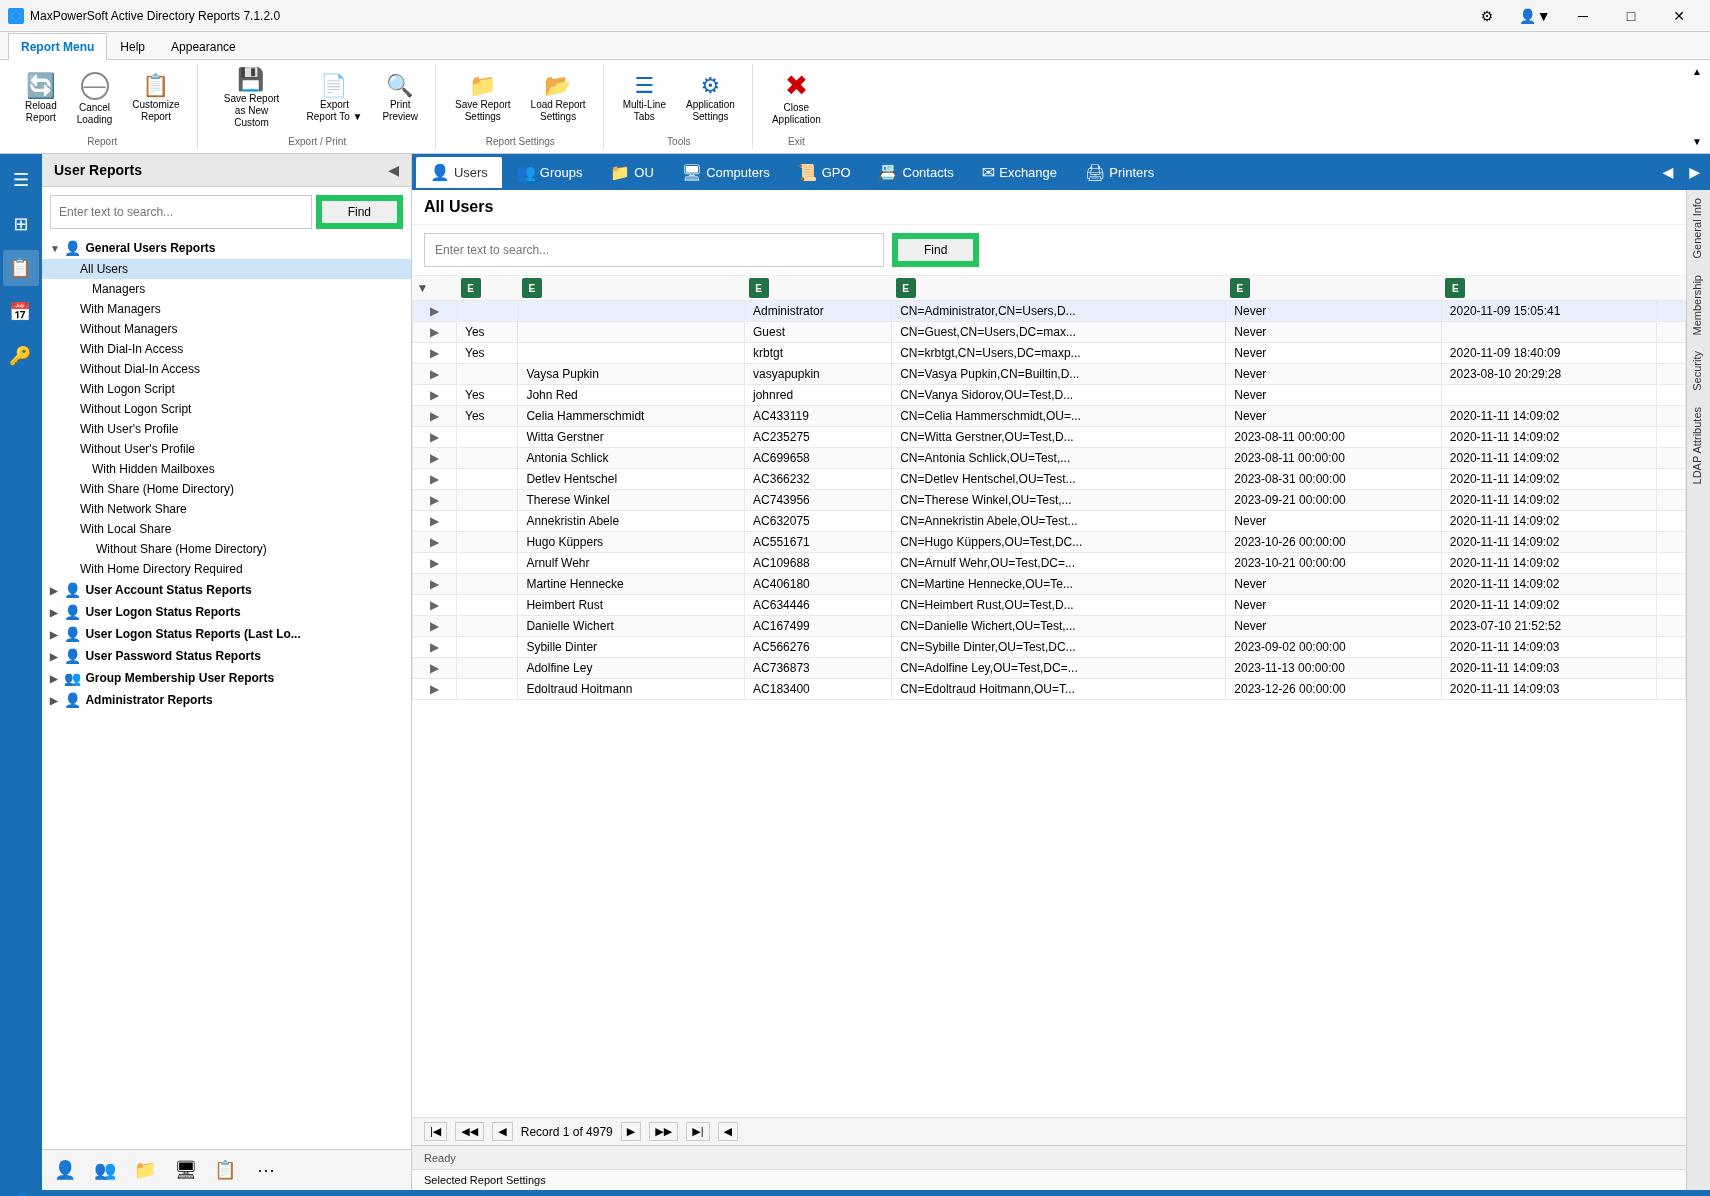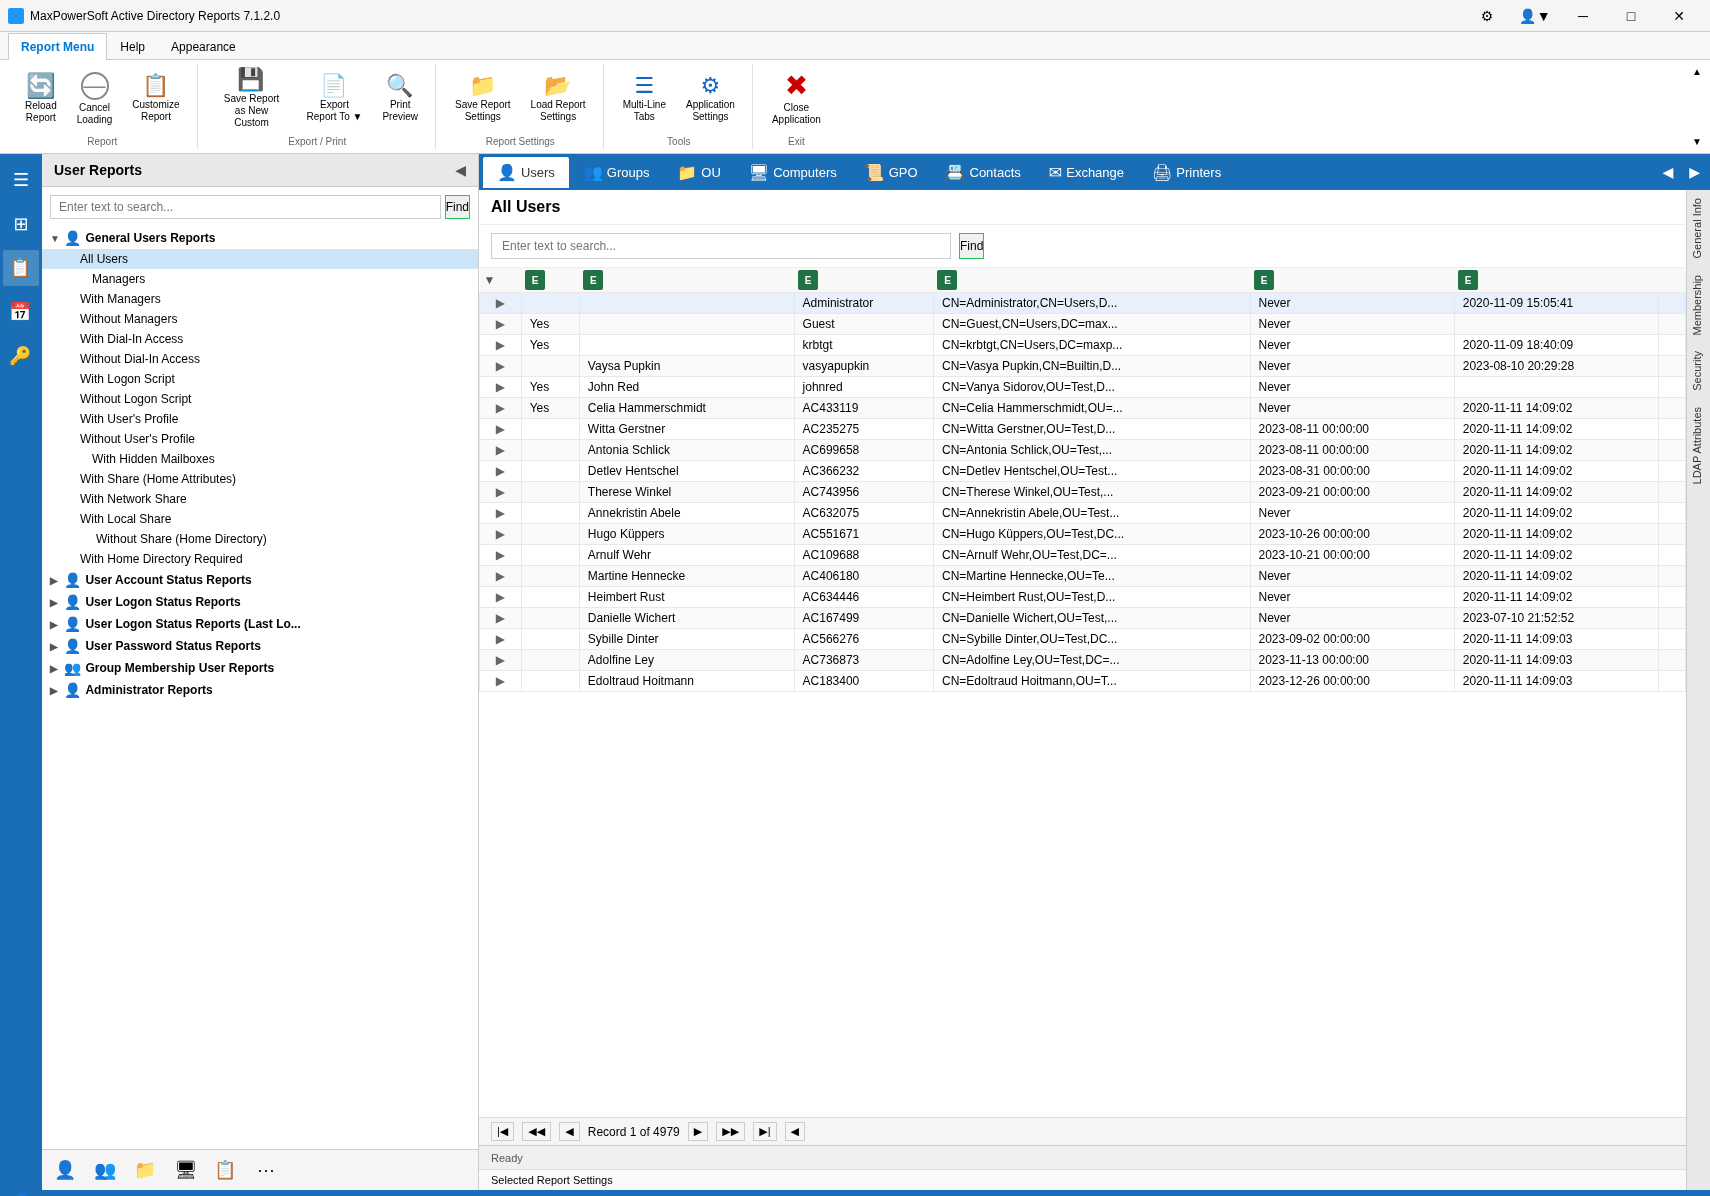--- a/index.html
+++ b/index.html
@@ -27,27 +27,27 @@
 
     
     .main-layout { display: flex; height: calc(1196px - 32px - 82px - 24px - 22px); }
 
     
     .sidebar-icons { width: 42px; background: #1a6eb5; display: flex; flex-direction: column; align-items: center; padding-top: 8px; gap: 8px; }
     .sidebar-icon-btn { width: 36px; height: 36px; display: flex; align-items: center; justify-content: center; cursor: pointer; border-radius: 2px; color: white; font-size: 18px; }
     .sidebar-icon-btn:hover, .sidebar-icon-btn.active { background: rgba(255,255,255,0.2); }
 
     
-    .left-panel { width: 437px; background: white; border-right: 1px solid #ccc; display: flex; flex-direction: column; }
+    .left-panel { width: 370px; background: white; border-right: 1px solid #ccc; display: flex; flex-direction: column; }
     .left-panel-header { display: flex; align-items: center; justify-content: space-between; padding: 8px 12px; background: #e8e8e8; border-bottom: 1px solid #ccc; }
     .left-panel-title { font-size: 14px; font-weight: 600; }
     .collapse-btn { cursor: pointer; font-size: 14px; color: #555; background: none; border: none; }
     .search-row { display: flex; gap: 4px; padding: 8px; }
     .search-input { flex: 1; padding: 4px 8px; border: 1px solid #ccc; font-size: 12px; }
-    .find-btn { padding: 4px 0; background: #f0f0f0; border: 1px solid #22c55e; cursor: pointer; font-size: 12px; }
+    .find-btn { padding: 4px 26px; background: #f0f0f0; border: 6px solid #22c55e; cursor: pointer; font-size: 12px; }
 
     
     .tree { flex: 1; overflow-y: auto; overflow-x: hidden; font-size: 12px; }
     .tree-item { display: flex; align-items: center; padding: 3px 8px 3px 4px; cursor: pointer; white-space: nowrap; }
     .tree-item.selected { background: #cce4f7; }
     .tree-item.bold { font-weight: 600; }
     .tree-arrow { width: 14px; font-size: 10px; color: #555; flex-shrink: 0; }
     .tree-icon { font-size: 14px; margin-right: 4px; flex-shrink: 0; }
 
     
@@ -276,21 +276,21 @@
         <div class="tree-item" style="padding-left: 24px;">
           <span class="tree-arrow"></span>
           <span>Without User's Profile</span>
         </div>
         <div class="tree-item" style="padding-left: 36px;">
           <span class="tree-arrow"></span>
           <span>With Hidden Mailboxes</span>
         </div>
         <div class="tree-item" style="padding-left: 24px;">
           <span class="tree-arrow"></span>
-          <span>With Share (Home Attributes)</span>
+          <span>With Share (Home Directory)</span>
         </div>
         <div class="tree-item" style="padding-left: 24px;">
           <span class="tree-arrow"></span>
           <span>With Network Share</span>
         </div>
         <div class="tree-item" style="padding-left: 24px;">
           <span class="tree-arrow"></span>
           <span>With Local Share</span>
         </div>
         <div class="tree-item" style="padding-left: 40px;">

